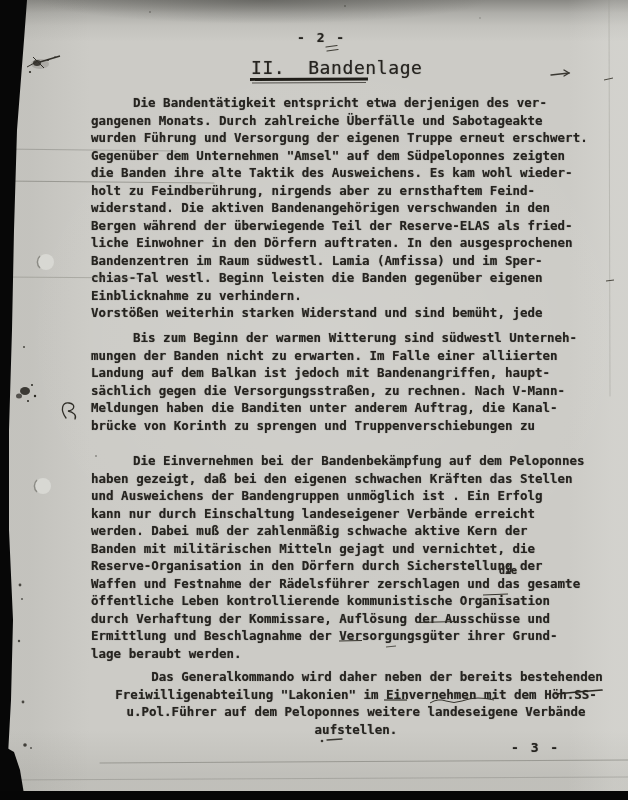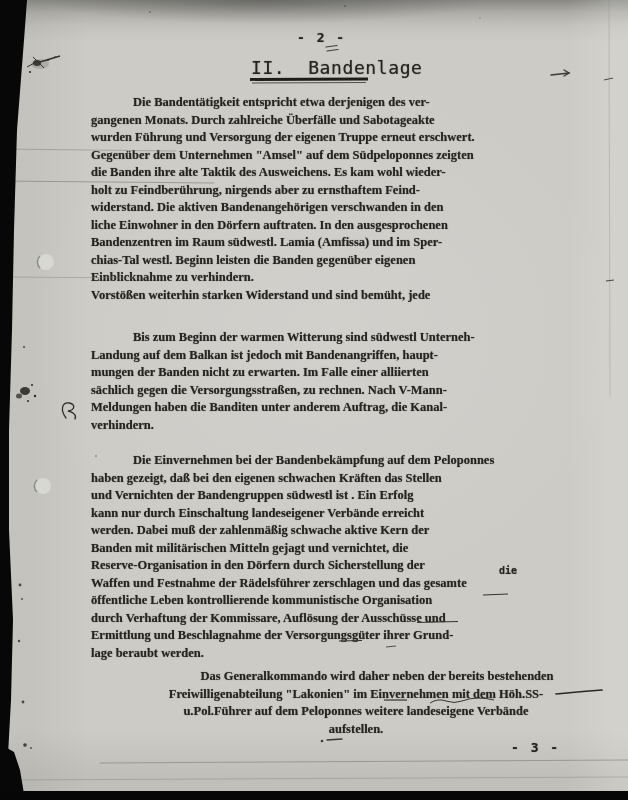--- a/index.html
+++ b/index.html
@@ -21,21 +21,21 @@
       radial-gradient(ellipse 420px 380px at 52% 42%, rgba(255,255,255,.10), rgba(255,255,255,0) 75%),
       linear-gradient(90deg, rgba(120,120,114,.10) 0 30px, rgba(120,120,114,0) 90px),
       linear-gradient(270deg, rgba(230,230,226,.25) 0 14px, rgba(230,230,226,0) 60px),
       linear-gradient(0deg, rgba(120,120,112,.14) 0 26px, rgba(120,120,112,0) 70px);
   }
   .txt { position:absolute; color:#262420; }
   .pagenum { font-weight:bold; font-size:13px; letter-spacing:2px;
              text-shadow:0 0 1px rgba(35,33,28,.6); }
   .heading { font-weight:normal; font-size:18px; letter-spacing:.6px; white-space:pre;
              text-shadow:0 0 1px rgba(35,33,28,.6); }
-  .para { position:absolute; left:91px; width:530px;font-family:Liberation Serif, serif; }
+  .para { position:absolute; left:91px; width:530px; }
   .ln { white-space:pre; font-weight:bold; font-size:12.5px; line-height:17.5px;
         color:#262420; text-shadow:0 0 1px rgba(35,33,28,.55); }
   .ln.ind { padding-left:42px; }
   .sup { position:absolute; font-weight:bold; font-size:10px; color:#262420;
          text-shadow:0 0 1px rgba(35,33,28,.5); }
   svg.marks { position:absolute; left:0; top:0; pointer-events:none; }
 </style>
 </head>
 <body>
 
@@ -49,40 +49,41 @@
   <div class="txt heading" style="left:251px; top:57px;">II.  Bandenlage</div>
 
   <div class="para" style="top:94px;">
     <div class="ln ind">Die Bandentätigkeit entspricht etwa derjenigen des ver-</div>
     <div class="ln">gangenen Monats. Durch zahlreiche Überfälle und Sabotageakte</div>
     <div class="ln">wurden Führung und Versorgung der eigenen Truppe erneut erschwert.</div>
     <div class="ln">Gegenüber dem Unternehmen "Amsel" auf dem Südpeloponnes zeigten</div>
     <div class="ln">die Banden ihre alte Taktik des Ausweichens. Es kam wohl wieder-</div>
     <div class="ln">holt zu Feindberührung, nirgends aber zu ernsthaftem Feind-</div>
     <div class="ln">widerstand. Die aktiven Bandenangehörigen verschwanden in den</div>
+    <div class="ln">Bergen während der überwiegende Teil der Reserve-ELAS als fried-</div>
     <div class="ln">liche Einwohner in den Dörfern auftraten. In den ausgesprochenen</div>
     <div class="ln">Bandenzentren im Raum südwestl. Lamia (Amfissa) und im Sper-</div>
     <div class="ln">chias-Tal westl. Beginn leisten die Banden gegenüber eigenen</div>
     <div class="ln">Einblicknahme zu verhindern.</div>
     <div class="ln">Vorstößen weiterhin starken Widerstand und sind bemüht, jede</div>
   </div>
 
   <div class="para" style="top:329px;">
     <div class="ln ind">Bis zum Beginn der warmen Witterung sind südwestl Unterneh-</div>
+    <div class="ln">mungen der Banden nicht zu erwarten. Im Falle einer alliierten</div>
     <div class="ln">Landung auf dem Balkan ist jedoch mit Bandenangriffen, haupt-</div>
-    <div class="ln">mungen der Banden nicht zu erwarten. Im Falle einer alliierten</div>
     <div class="ln">sächlich gegen die Versorgungsstraßen, zu rechnen. Nach V-Mann-</div>
     <div class="ln">Meldungen haben die Banditen unter anderem Auftrag, die Kanal-</div>
-    <div class="ln">verhindern.</div>
+    <div class="ln">brücke von Korinth zu sprengen und Truppenverschiebungen zu</div>
   </div>
 
   <div class="para" style="top:452px;">
     <div class="ln ind">Die Einvernehmen bei der Bandenbekämpfung auf dem Peloponnes</div>
     <div class="ln">haben gezeigt, daß bei den eigenen schwachen Kräften das Stellen</div>
-    <div class="ln">und Vernichten der Bandengruppen südwestl ist . Ein Erfolg</div>
+    <div class="ln">und Ausweichens der Bandengruppen unmöglich ist . Ein Erfolg</div>
     <div class="ln">kann nur durch Einschaltung landeseigener Verbände erreicht</div>
     <div class="ln">werden. Dabei muß der zahlenmäßig schwache aktive Kern der</div>
     <div class="ln">Banden mit militärischen Mitteln gejagt und vernichtet, die</div>
     <div class="ln">Reserve-Organisation in den Dörfern durch Sicherstellung der</div>
     <div class="ln">Waffen und Festnahme der Rädelsführer zerschlagen und das gesamte</div>
     <div class="ln">öffentliche Leben kontrollierende kommunistische Organisation</div>
     <div class="ln">durch Verhaftung der Kommissare, Auflösung der Ausschüsse und</div>
     <div class="ln">Ermittlung und Beschlagnahme der Versorgungsgüter ihrer Grund-</div>
     <div class="ln">lage beraubt werden.</div>
   </div>

